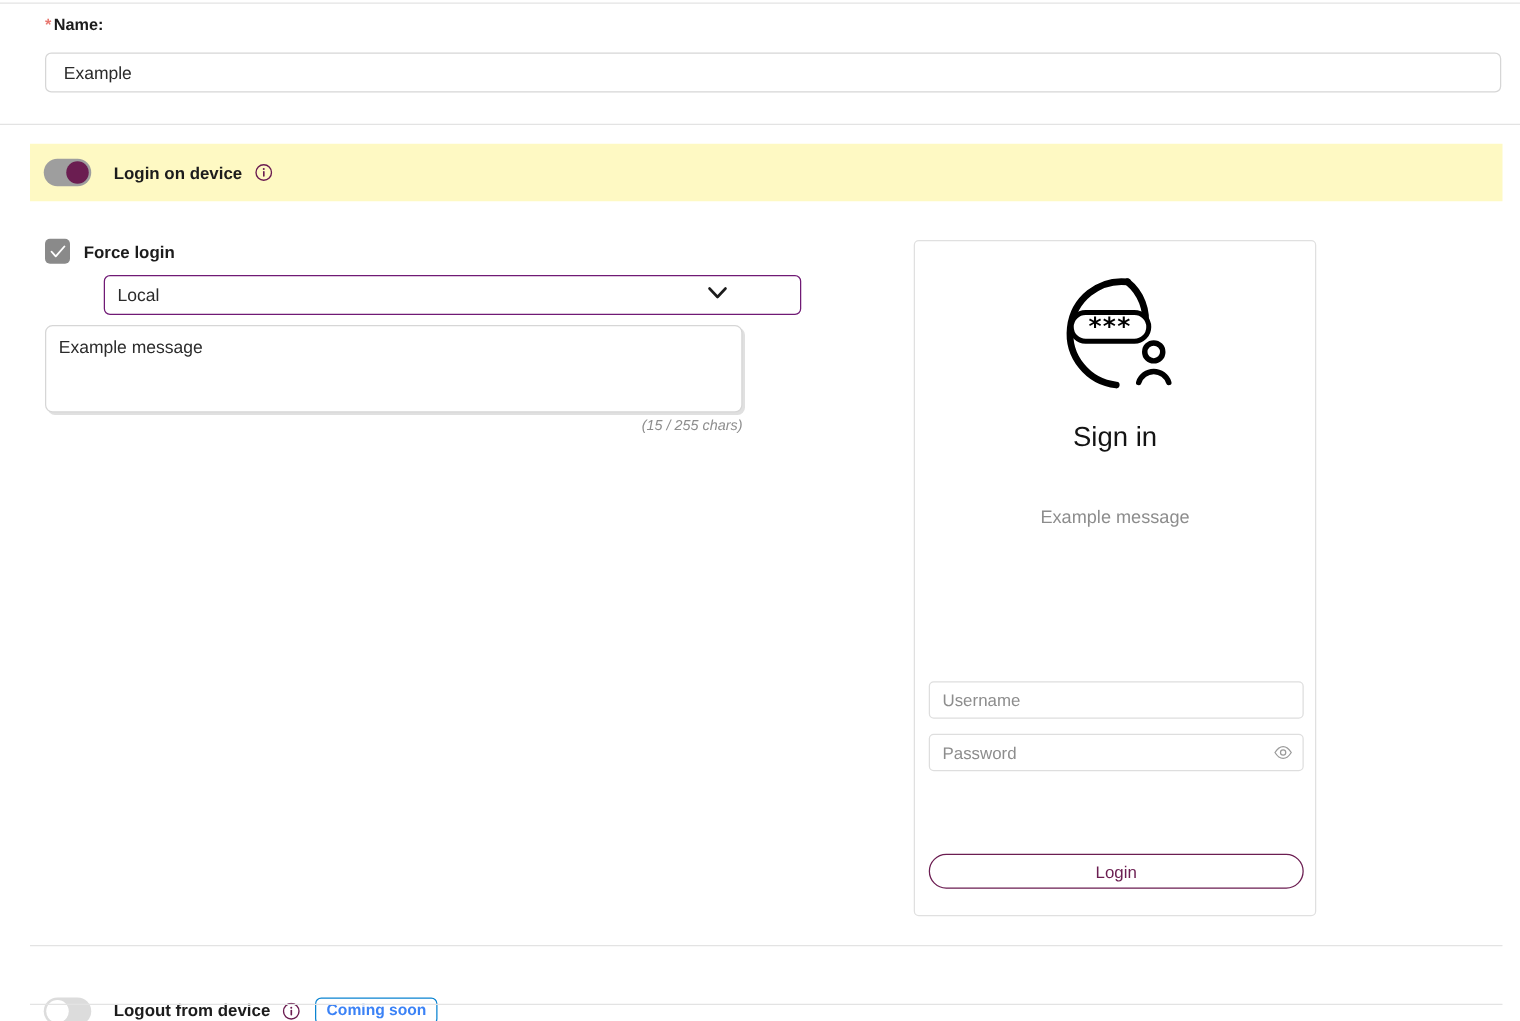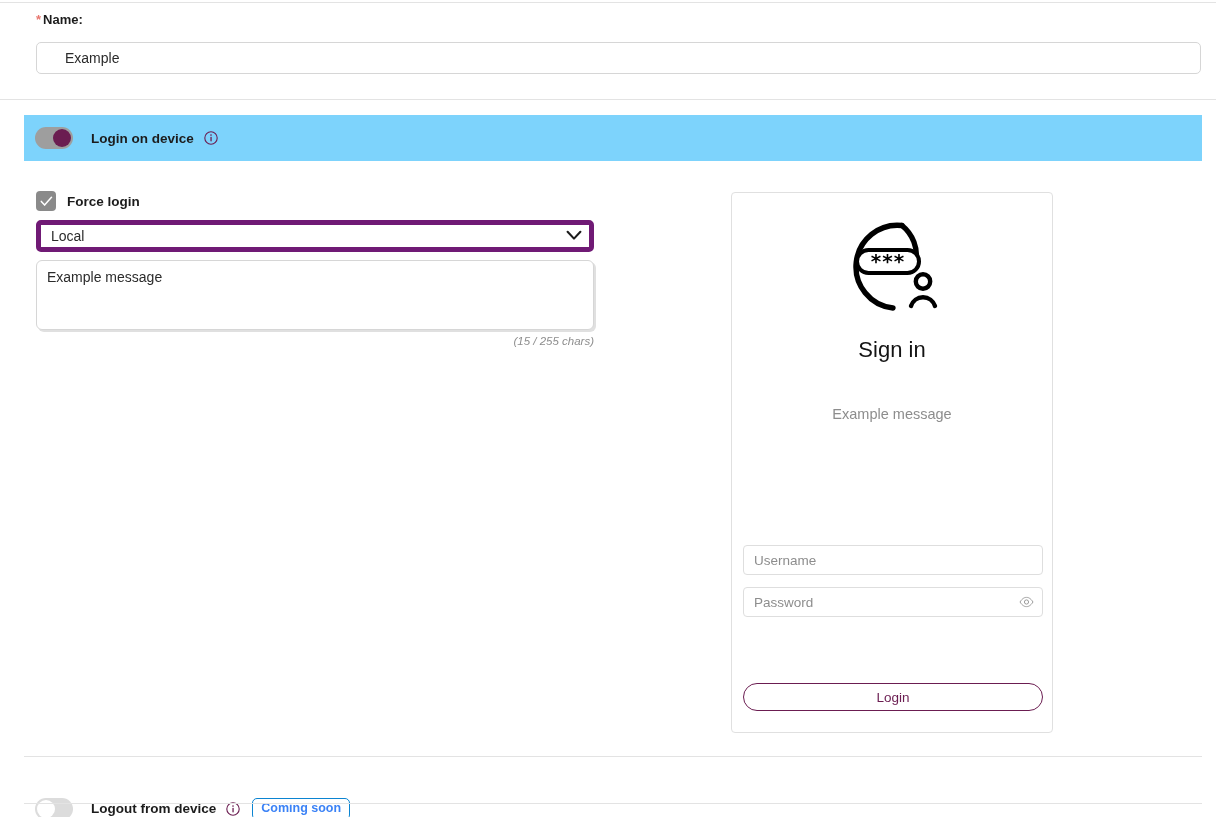--- a/index.html
+++ b/index.html
@@ -43,32 +43,32 @@
     left: 36px;
     top: 30px;
     width: 1165px;
     height: 32px;
     border: 1px solid #d6d6d6;
     border-radius: 5px;
     background: #fff;
     font-family: "Liberation Sans", sans-serif;
     font-size: 14px;
     color: #2b2b2b;
-    padding: 0 28px;
+    padding: 0 14px;
     outline: none;
   }
 
   
   .toggle-bar {
     position: absolute;
     left: 24px;
     top: 115px;
     width: 1178px;
     height: 46px;
-    background: #7dd3fc;
+    background: #fef9c3;
     display: flex;
     align-items: center;
     padding-left: 11px;
   }
   .toggle-bar.bottom {
     top: 786px;
     background: transparent;
     width: 1178px;
     height: 45px;
   }
@@ -150,29 +150,30 @@
     color: #1c1c1c;
     display: block;
     line-height: 16px;
   }
   .mt-22 { margin-top: 22px; }
   .mt-18 { margin-top: 18px; }
 
   .select-wrap { position: relative; width: 558px; height: 32px; margin-top: 8px; }
   .select-box {
     width: 100%; height: 100%;
-    border: 5px solid #701a75;
+    border: 1px solid #701a75;
     border-radius: 5px;
     background: #fff;
     font-family: "Liberation Sans", sans-serif;
     font-size: 14px;
     color: #2b2b2b;
     padding: 0 32px 0 10px;
     display: flex; align-items: center;
     cursor: pointer;
+    margin-left: 47px;
   }
   .chev {
     position: absolute;
     right: 12px; top: 50%;
     transform: translateY(-50%);
     pointer-events: none;
   }
 
   .textarea-wrap { position: relative; width: 558px; margin-top: 8px; }
   .sys-textarea {

